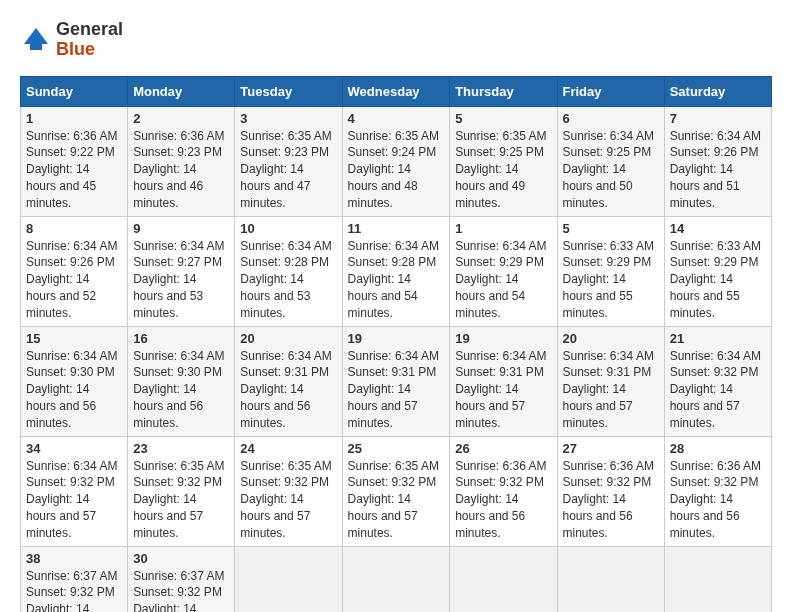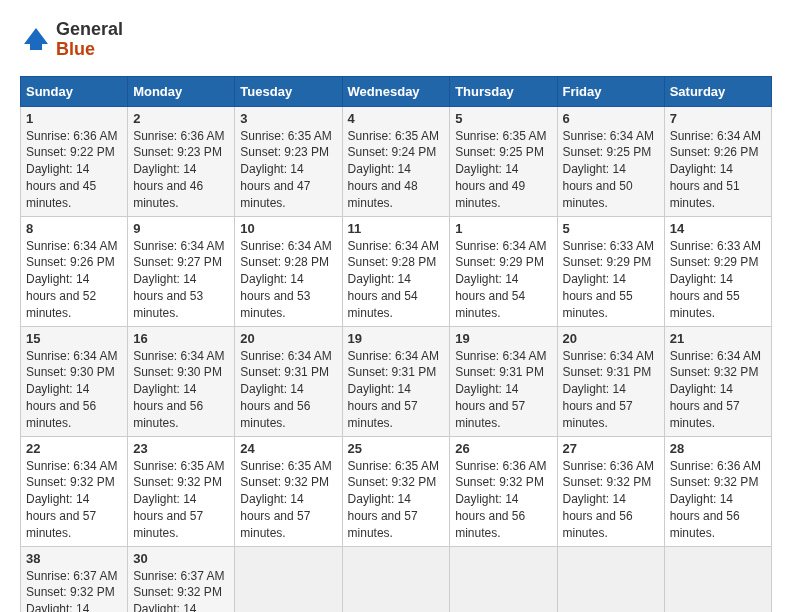--- a/index.html
+++ b/index.html
@@ -202,21 +202,21 @@
           <span class="day-num">20</span>
           <div class="day-info">Sunrise: 6:34 AM<br>Sunset: 9:31 PM<br>Daylight: 14 hours and 57 minutes.</div>
         </td>
         <td>
           <span class="day-num">21</span>
           <div class="day-info">Sunrise: 6:34 AM<br>Sunset: 9:32 PM<br>Daylight: 14 hours and 57 minutes.</div>
         </td>
       </tr>
       <tr>
         <td>
-          <span class="day-num">22</span>
+          <span class="day-num">34</span>
           <div class="day-info">Sunrise: 6:34 AM<br>Sunset: 9:32 PM<br>Daylight: 14 hours and 57 minutes.</div>
         </td>
         <td>
           <span class="day-num">23</span>
           <div class="day-info">Sunrise: 6:35 AM<br>Sunset: 9:32 PM<br>Daylight: 14 hours and 57 minutes.</div>
         </td>
         <td>
           <span class="day-num">24</span>
           <div class="day-info">Sunrise: 6:35 AM<br>Sunset: 9:32 PM<br>Daylight: 14 hours and 57 minutes.</div>
         </td>

